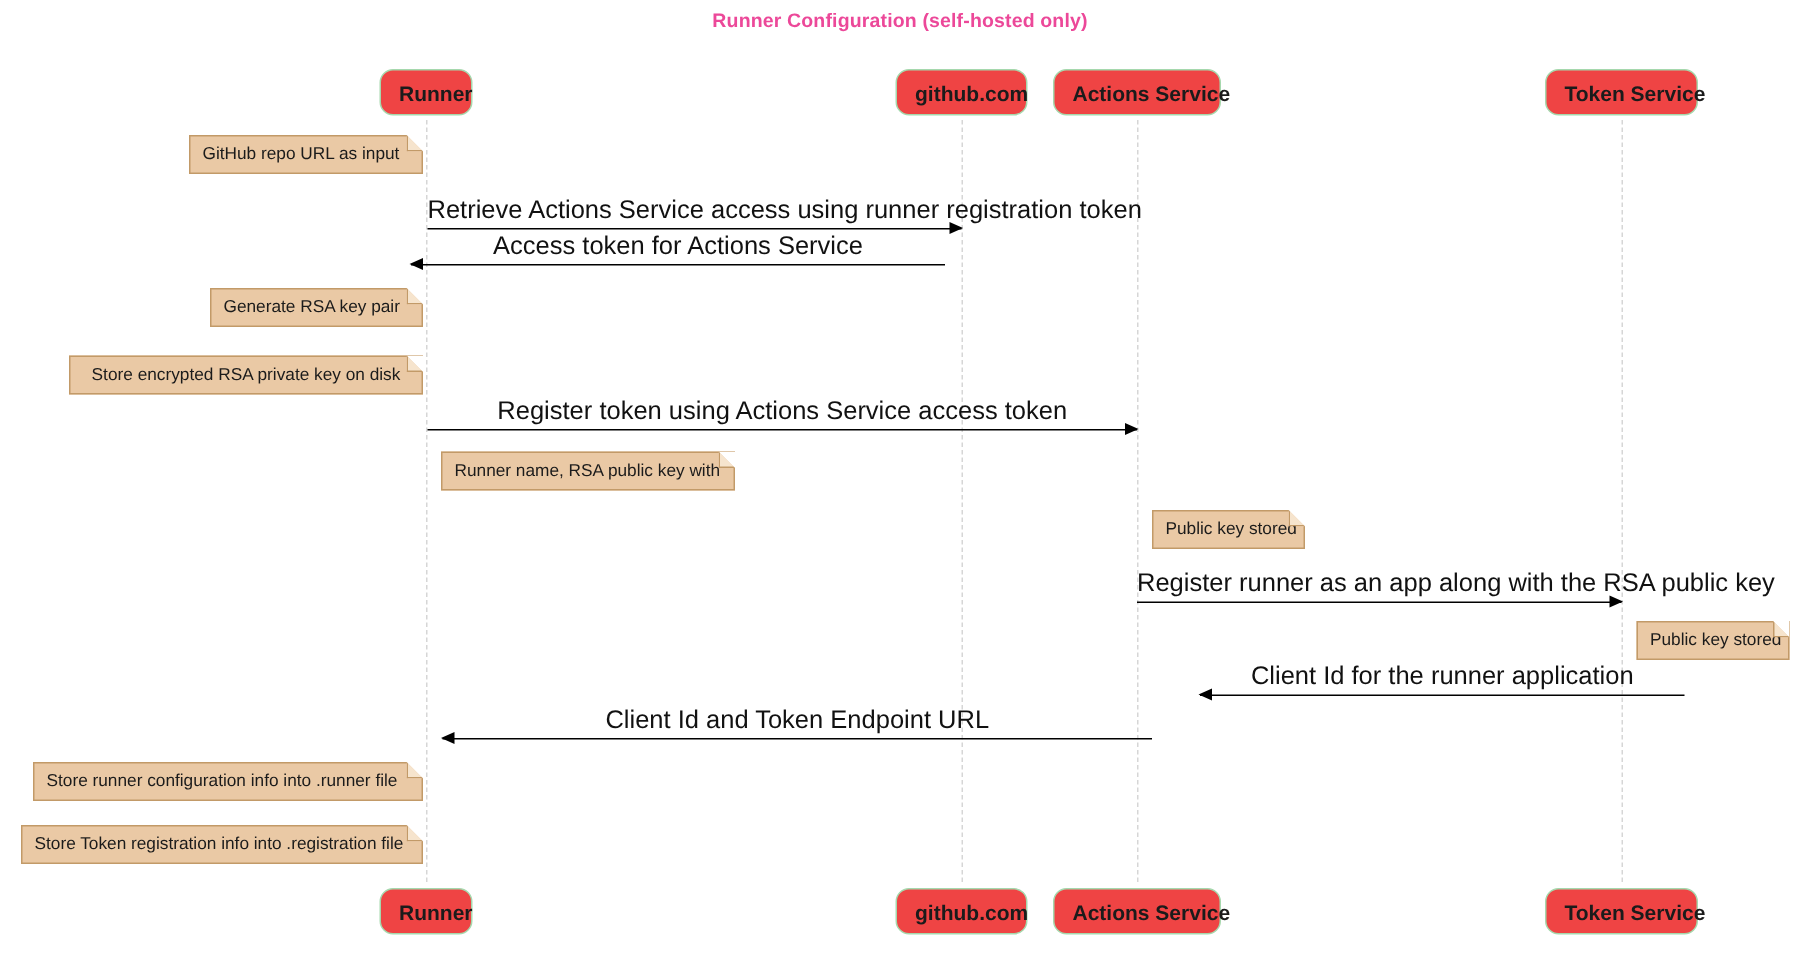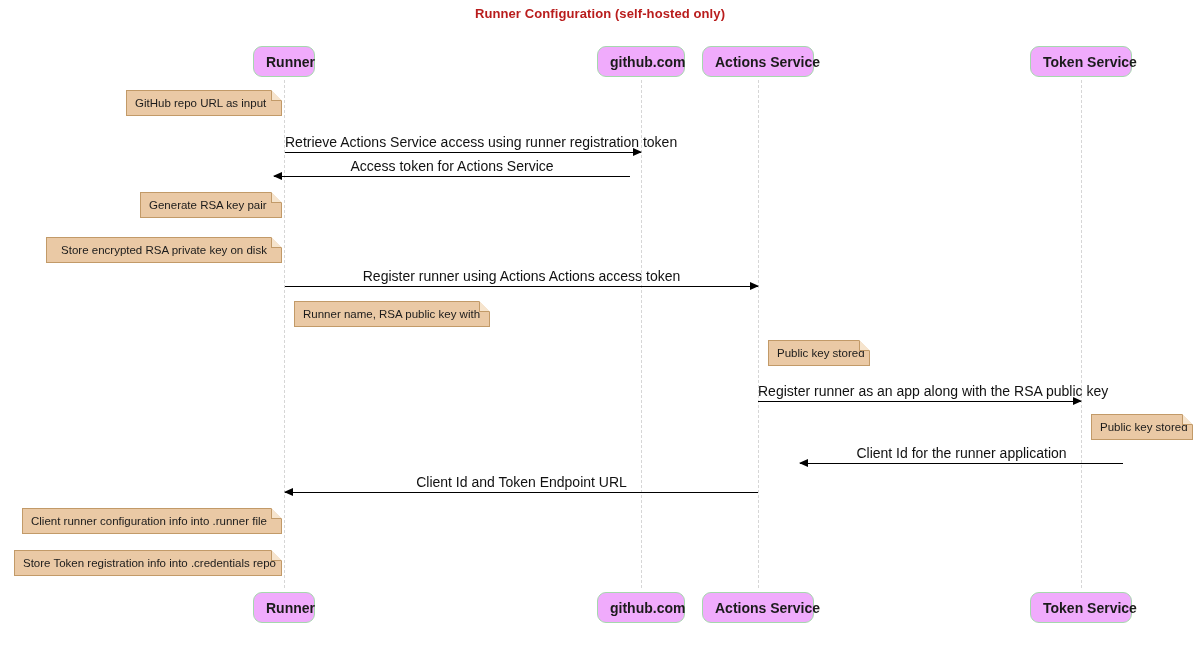--- a/index.html
+++ b/index.html
@@ -17,39 +17,39 @@
   }
 
   #diagram-title {
     position: absolute;
     top: 6px;
     left: 0;
     width: 1200px;
     text-align: center;
     font-size: 13px;
     font-weight: bold;
-    color: #b91c1c;
+    color: #ec4899;
     letter-spacing: 0.1px;
   }
 
   
   .lifeline {
     position: absolute;
     width: 0;
     border-left: 1px dashed #d6d6d6;
     top: 80px;
     height: 508px;
   }
 
   
   .participant {
     position: absolute;
     height: 31px;
     line-height: 31px;
-    background: #f0abfc;
+    background: #ef4444;
     border: 1px solid #a5d8ad;
     border-radius: 9px;
     text-align: center;
     font-size: 14px;
     font-weight: bold;
     color: #1b1b1b;
     box-sizing: border-box;
     white-space: nowrap;
     padding: 0 12px;
   }
@@ -112,21 +112,21 @@
   }
   .message.dir-left .arrow-head {
     left: -1px;
     border-right: 9px solid #000000;
   }
   .message .msg-label {
     position: absolute;
     bottom: 3px;
     width: 100%;
     text-align: center;
-    font-size: 14px;
+    font-size: 17px;
     color: #111111;
     white-space: nowrap;
   }
 </style>
 </head>
 <body>
 
 <div id="diagram-title">Runner Configuration (self-hosted only)</div>
 
 <div id="lifelines">
@@ -147,41 +147,41 @@
     <div class="participant" style="left: 702px; top: 592px; width: 112px;">Actions Service</div>
     <div class="participant" style="left: 1030px; top: 592px; width: 102px;">Token Service</div>
   </div>
 <div id="notes-layer">
     <div class="note" style="left: 126px; top: 90px; width: 156px;"><span class="note-corner-bg"></span><span>GitHub repo URL as input</span></div>
     <div class="note" style="left: 140px; top: 192px; width: 142px;"><span class="note-corner-bg"></span><span>Generate RSA key pair</span></div>
     <div class="note" style="left: 46px; top: 237px; width: 236px; text-align: center;"><span class="note-corner-bg"></span><span>Store encrypted RSA private key on disk</span></div>
     <div class="note" style="left: 294px; top: 301px; width: 196px;"><span class="note-corner-bg"></span><span>Runner name, RSA public key with</span></div>
     <div class="note" style="left: 768px; top: 340px; width: 102px;"><span class="note-corner-bg"></span><span>Public key stored</span></div>
     <div class="note" style="left: 1091px; top: 414px; width: 102px;"><span class="note-corner-bg"></span><span>Public key stored</span></div>
-    <div class="note" style="left: 22px; top: 508px; width: 260px;"><span class="note-corner-bg"></span><span>Client runner configuration info into .runner file</span></div>
-    <div class="note" style="left: 14px; top: 550px; width: 268px;"><span class="note-corner-bg"></span><span>Store Token registration info into .credentials repo</span></div>
+    <div class="note" style="left: 22px; top: 508px; width: 260px;"><span class="note-corner-bg"></span><span>Store runner configuration info into .runner file</span></div>
+    <div class="note" style="left: 14px; top: 550px; width: 268px;"><span class="note-corner-bg"></span><span>Store Token registration info into .registration file</span></div>
   </div>
 <div id="messages-layer">
     <div class="message dir-right" style="left: 285px; top: 152px; width: 356px;">
       <span class="arrow-head"></span>
       <span class="msg-label">Retrieve Actions Service access using runner registration token</span>
     </div>
     <div class="message dir-left" style="left: 274px; top: 176px; width: 356px;">
       <span class="arrow-head"></span>
       <span class="msg-label">Access token for Actions Service</span>
     </div>
     <div class="message dir-right" style="left: 285px; top: 286px; width: 473px;">
       <span class="arrow-head"></span>
-      <span class="msg-label">Register runner using Actions Actions access token</span>
+      <span class="msg-label">Register token using Actions Service access token</span>
     </div>
     <div class="message dir-right" style="left: 758px; top: 401px; width: 323px;">
       <span class="arrow-head"></span>
       <span class="msg-label">Register runner as an app along with the RSA public key</span>
     </div>
     <div class="message dir-left" style="left: 800px; top: 463px; width: 323px;">
       <span class="arrow-head"></span>
       <span class="msg-label">Client Id for the runner application</span>
     </div>
-    <div class="message dir-left" style="left: 285px; top: 492px; width: 473px;">
+    <div class="message dir-left" style="left: 295px; top: 492px; width: 473px;">
       <span class="arrow-head"></span>
       <span class="msg-label">Client Id and Token Endpoint URL</span>
     </div>
   </div>
 
 </body></html>

